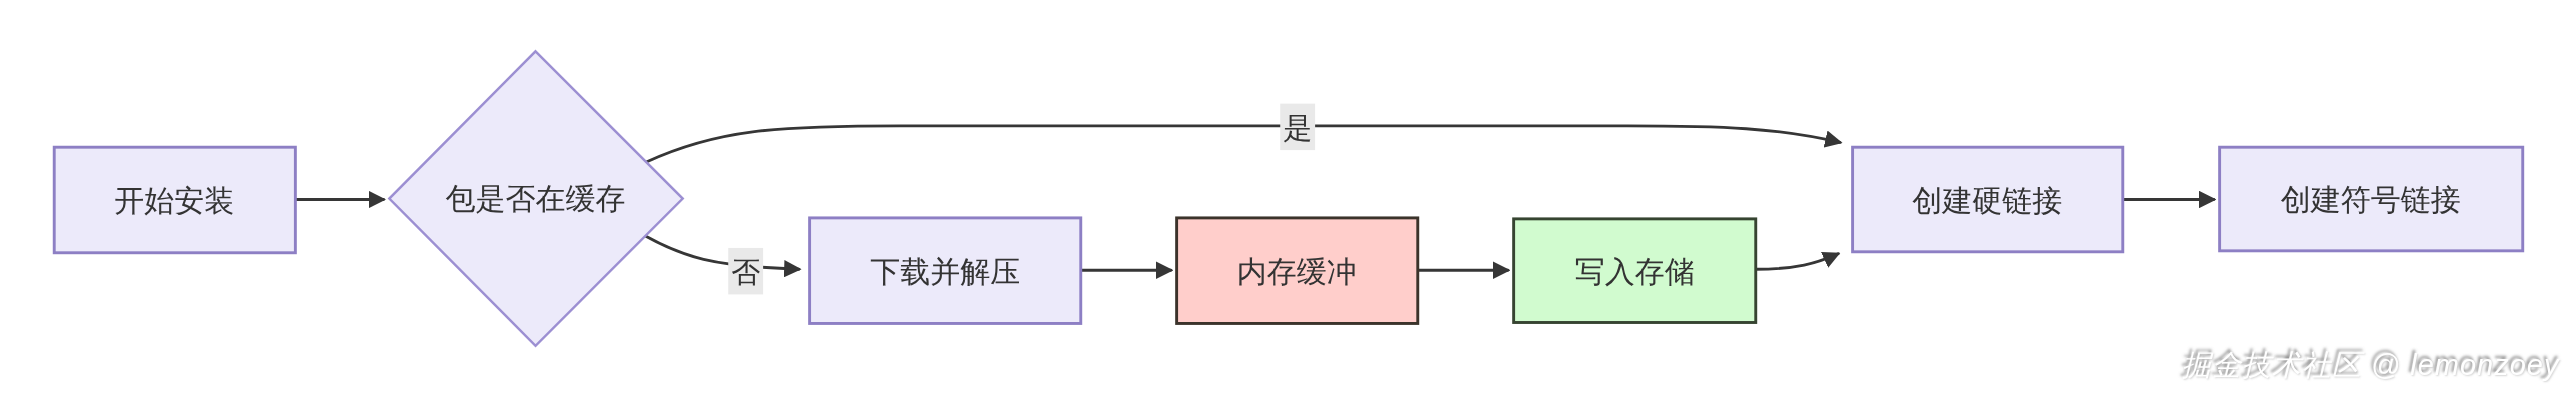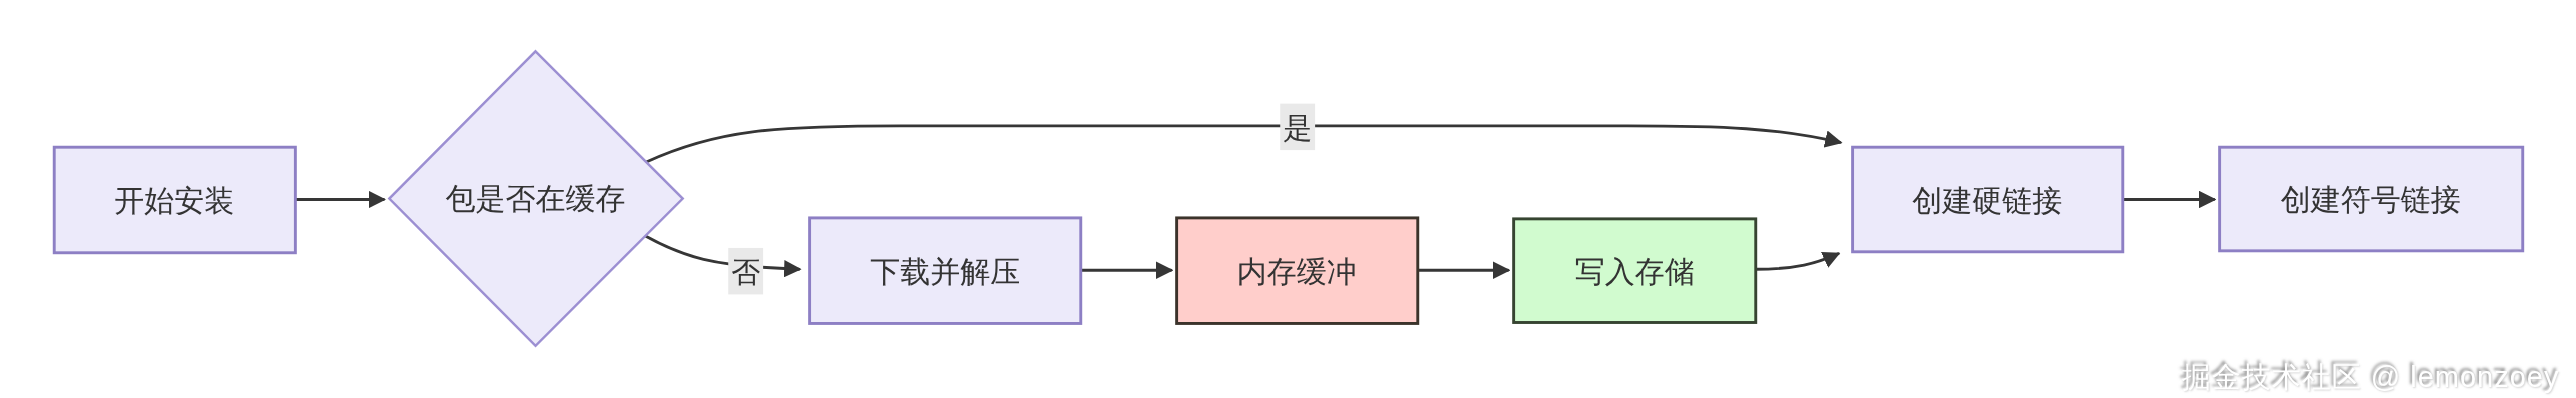--- a/index.html
+++ b/index.html
@@ -34,27 +34,28 @@
   .fill-purple{fill:#eceafa;}
   .stroke-purple{stroke:#8d7fc4;}
   .stroke-purple-light{stroke:#9c8fd2;}
   .fill-pink{fill:#ffcecb;}
   .stroke-dark-warm{stroke:#3b332b;}
   .fill-green{fill:#d1fbcf;}
   .stroke-dark-green{stroke:#364431;}
   #watermark{
     position:absolute;
     right:16.5px;
-    bottom:1px;
+    bottom:13px;
     font-size:29px;
     letter-spacing:1px;
     color:#ffffff;
     text-shadow:-1.9px -2.9px 2.9px rgba(110,110,110,0.75), 1px 1px 1.9px rgba(150,150,150,0.4);
     white-space:nowrap;
     user-select:none;
+    font-style:italic;
   }
 </style>
 </head>
 <body>
 
 <div id="stage">
   <svg width="2576" height="399" viewBox="0 0 2660 412">
     <defs>
       <marker id="arrow" viewBox="0 0 10 10" refX="8.5" refY="5" markerWidth="6" markerHeight="6" orient="auto-start-reverse" markerUnits="strokeWidth">
         <path d="M0,0 L10,5 L0,10 z" fill="#363636"></path>

